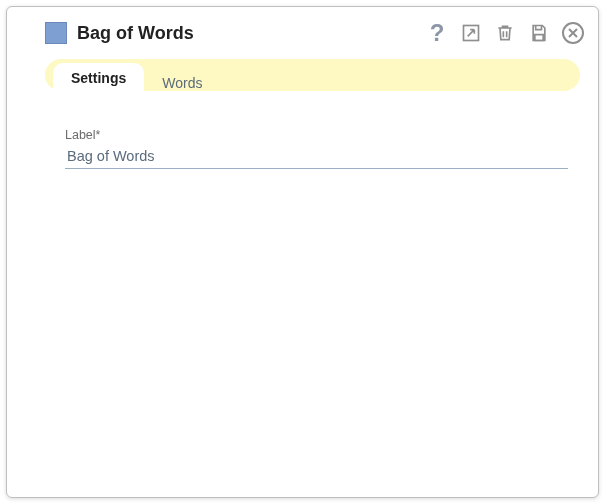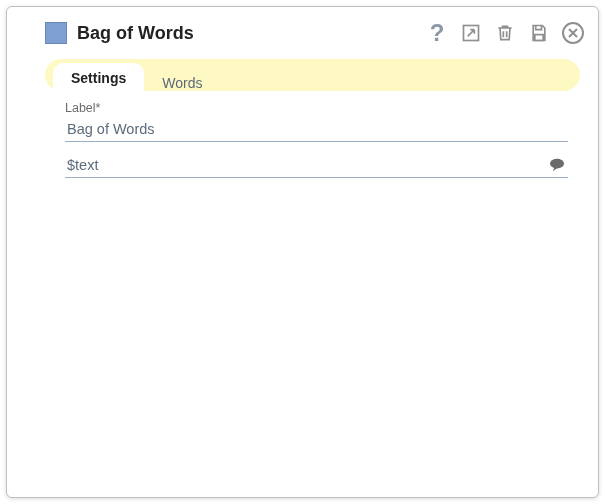--- a/index.html
+++ b/index.html
@@ -92,20 +92,21 @@
     position: relative;
     top: 2px;
     height: 30px;
   }
   .form-area {
     padding: 10px 30px 0 38px;
     flex: 1;
   }
   .field {
     margin-bottom: 10px;
+    margin-top: 27px;
   }
   .field-label {
     font-size: 12.5px;
     color: #6b6b6b;
     margin-bottom: 1px;
     display: block;
   }
   .input-wrap {
     position: relative;
     border-bottom: 1px solid #9baec4;
@@ -185,29 +186,20 @@
   <div class="form-area">
 
     <div class="field">
       <span class="field-label">Label*</span>
       <div class="input-wrap text">
         <span class="value">Bag of Words</span>
       </div>
     </div>
 
     <div class="field">
-      <div class="input-wrap text">
-        <span class="value">$text</span>
-        <div class="input-suffix">
-          <svg width="18" height="14" viewBox="0 0 24 20" fill="#6b6b6b">
-            <ellipse cx="12" cy="8" rx="10" ry="7"></ellipse>
-            <path d="M8 14 L6 19 L13 14 Z"></path>
-          </svg>
-        </div>
-      </div>
     </div>
 
     <div class="field">
     </div>
 
   </div>
 
 </div>
 
 </body></html>

